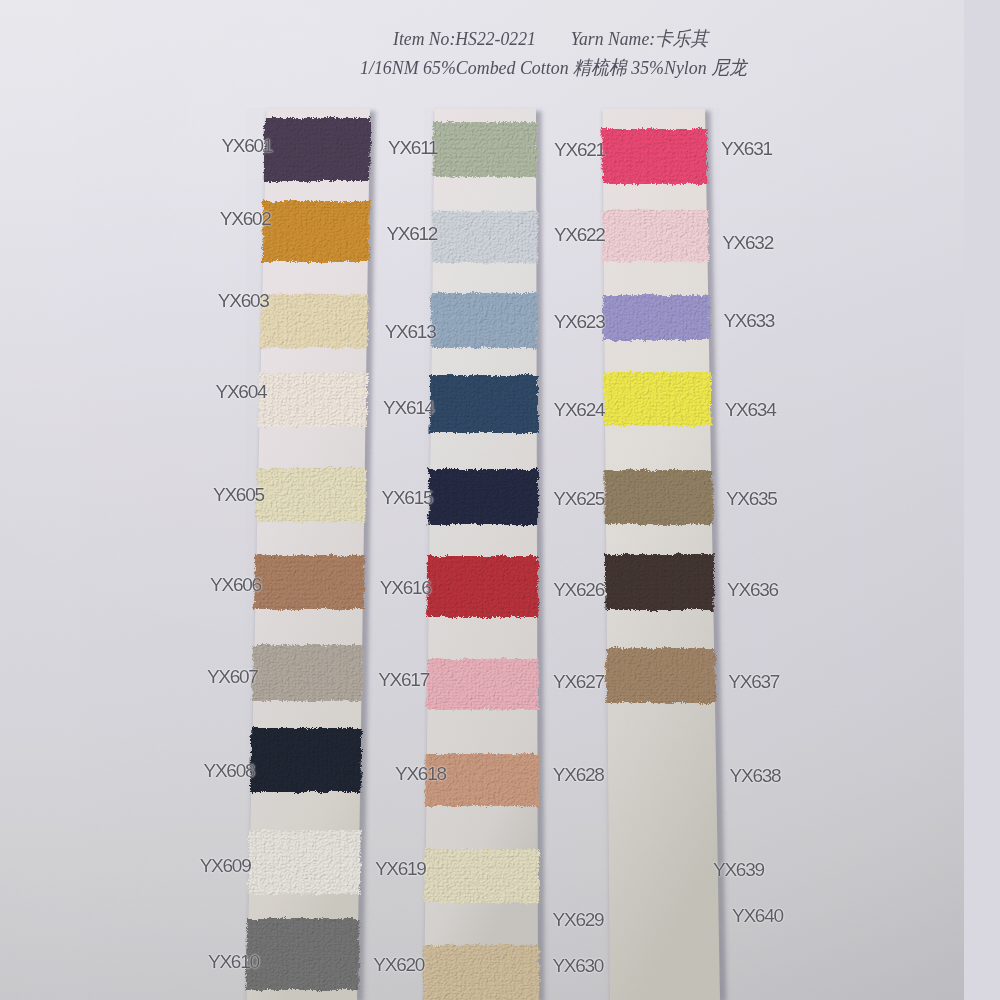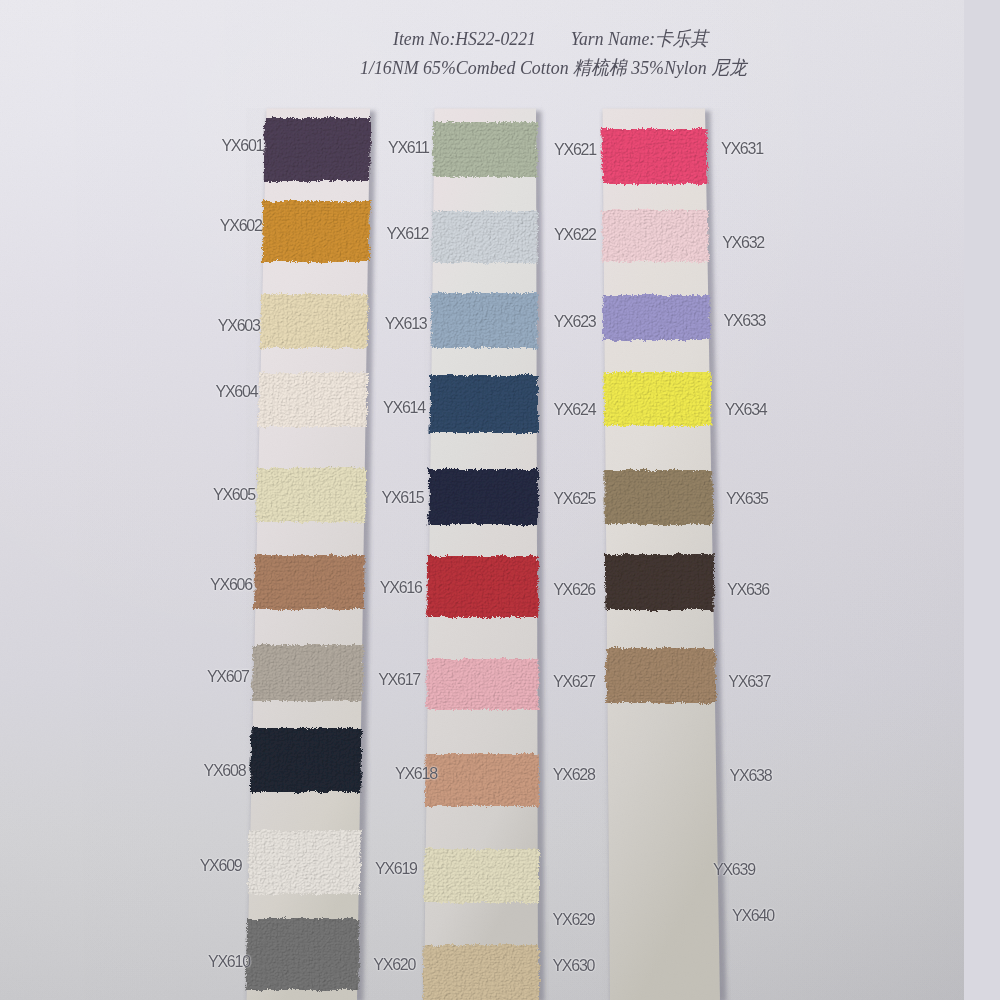--- a/index.html
+++ b/index.html
@@ -3,21 +3,21 @@
 <meta charset="utf-8">
 <style>
   html,body{margin:0;padding:0;background:#d9d8e0;}
   body{width:1000px;height:1000px;overflow:hidden;
        font-family:"Liberation Sans",sans-serif;}
   #stage{position:relative;width:964px;height:1000px;overflow:hidden;}
   #stage > svg{position:absolute;left:0;top:0;display:block;}
   .hdr{position:absolute;color:#51505c;white-space:pre;
        font-family:"Liberation Serif",serif;font-style:italic;
        transform-origin:0 50%;}
-  .lbl{position:absolute;color:#5c5c65;font-size:16px;
+  .lbl{position:absolute;color:#5c5c65;font-size:19px;
        font-family:"Liberation Sans",sans-serif;letter-spacing:-1.25px;
        white-space:nowrap;transform:translateY(-50%);
        text-shadow:0 0 1.4px rgba(255,255,255,.85),
                    0 0 2.6px rgba(255,255,255,.55);}
 </style>
 </head>
 <body>
 
 <div id="stage">
 <svg width="1000" height="1000" viewBox="0 0 1000 1000">
@@ -670,32 +670,32 @@
           </g>
           <g filter="url(#yf2_6)">
       <path d="M605.63 648 L715.46 648 L716.38 703 L606.09 703 Z" fill="#a38669"></path>
           </g>
         </g>
 </g>
 </svg>
     <div class="hdr" id="hdr1" style="left:392.6px;top:26px;font-size:19.2px;transform:scaleX(0.921);"><span>Item No:</span><span>HS22-0221</span><span style="display:inline-block;width:38px"></span><span>Yarn Name:</span><span>卡乐其</span></div>
 <div class="hdr" id="hdr2" style="left:360.2px;top:55px;font-size:19.2px;transform:scaleX(0.932);">1/16NM 65%Combed Cotton 精梳棉 35%Nylon 尼龙</div>
     <div class="lbl" style="left:221.4px;top:145.6px">YX601</div>
-    <div class="lbl" style="left:219.8px;top:226px">YX602</div>
-    <div class="lbl" style="left:217.8px;top:326px">YX603</div>
+    <div class="lbl" style="left:219.8px;top:219px">YX602</div>
+    <div class="lbl" style="left:217.8px;top:301px">YX603</div>
     <div class="lbl" style="left:215.5px;top:392px">YX604</div>
     <div class="lbl" style="left:213.0px;top:494.7px">YX605</div>
     <div class="lbl" style="left:210.1px;top:585.4px">YX606</div>
     <div class="lbl" style="left:206.9px;top:677.4px">YX607</div>
     <div class="lbl" style="left:203.5px;top:770.8px">YX608</div>
     <div class="lbl" style="left:199.7px;top:865.6px">YX609</div>
     <div class="lbl" style="left:208px;top:961.7px">YX610</div>
     <div class="lbl" style="left:388.0px;top:148.3px">YX611</div>
     <div class="lbl" style="left:386.4px;top:233.6px">YX612</div>
-    <div class="lbl" style="left:384.7px;top:324px">YX613</div>
+    <div class="lbl" style="left:384.7px;top:332px">YX613</div>
     <div class="lbl" style="left:383.1px;top:408.2px">YX614</div>
     <div class="lbl" style="left:381.5px;top:497.5px">YX615</div>
     <div class="lbl" style="left:379.8px;top:588.2px">YX616</div>
     <div class="lbl" style="left:378.2px;top:680.3px">YX617</div>
     <div class="lbl" style="left:395px;top:773.7px">YX618</div>
     <div class="lbl" style="left:374.9px;top:868.5px">YX619</div>
     <div class="lbl" style="left:373.3px;top:964.6px">YX620</div>
     <div class="lbl" style="left:554.1px;top:150.0px">YX621</div>
     <div class="lbl" style="left:553.9px;top:235.2px">YX622</div>
     <div class="lbl" style="left:553.7px;top:321.8px">YX623</div>

